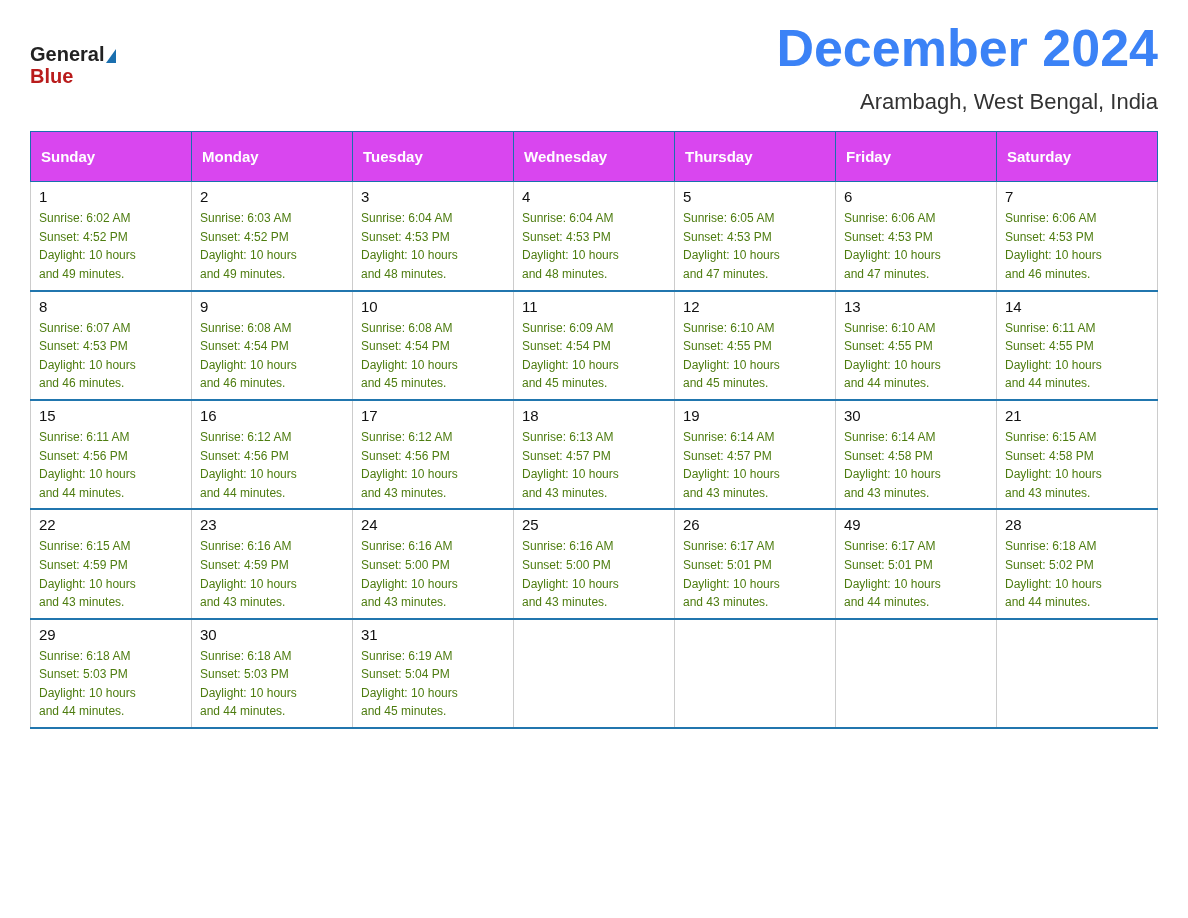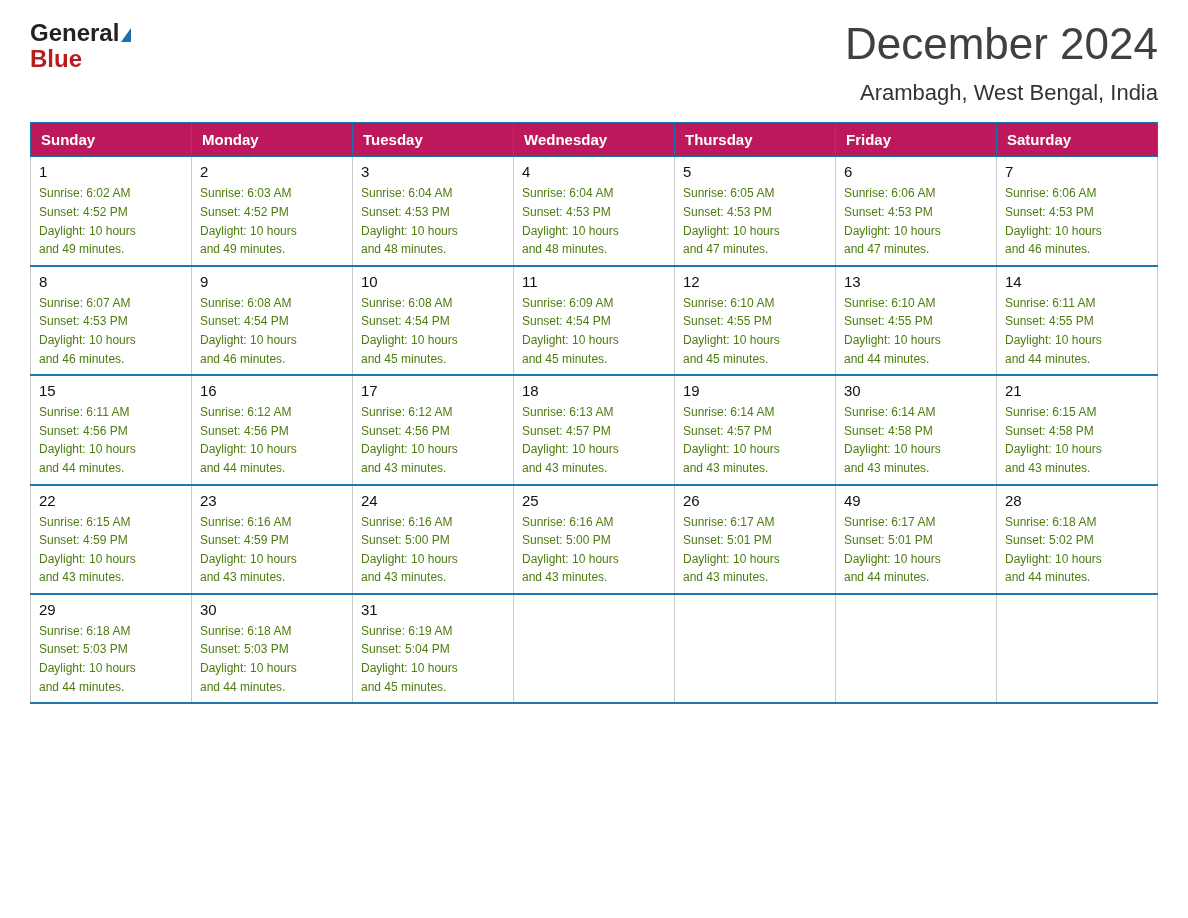--- a/index.html
+++ b/index.html
@@ -15,62 +15,63 @@
       justify-content: space-between;
       align-items: flex-start;
       margin-bottom: 16px;
     }
     .logo-area {
       display: flex;
       flex-direction: column;
       align-items: flex-start;
     }
     .logo-text {
-      font-size: 24px;
+      font-size: 20px;
       font-weight: bold;
       color: #222;
       line-height: 1.1;
+      margin-top: 23px;
     }
     .logo-text .blue {
       color: #b91c1c;
     }
     .logo-triangle {
       display: inline-block;
       width: 0;
       height: 0;
       border-left: 10px solid transparent;
       border-bottom: 14px solid #1a6faf;
       margin-left: 2px;
       vertical-align: middle;
     }
     .title-area {
       text-align: right;
     }
     .month-title {
-      font-size: 44px;
-      font-weight: normal;
-      color: #404040;
+      font-size: 52px;
+      font-weight: bold;
+      color: #3b82f6;
       line-height: 1.1;
     }
     .location-title {
       font-size: 22px;
       color: #333;
       margin-top: 12px;
     }
     table {
       width: 100%;
       border-collapse: collapse;
       table-layout: fixed;
     }
     thead tr th {
-      background-color: #be185d;
+      background-color: #d946ef;
       color: #fff;
       font-size: 15px;
       font-weight: bold;
-      padding: 8px 10px;
+      padding: 16px 10px;
       text-align: left;
       border: 1px solid #1a6faf;
     }
     tbody tr td {
       vertical-align: top;
       border: 1px solid #ccc;
       padding: 6px 8px;
       font-size: 12.5px;
       color: #222;
       height: 105px;

